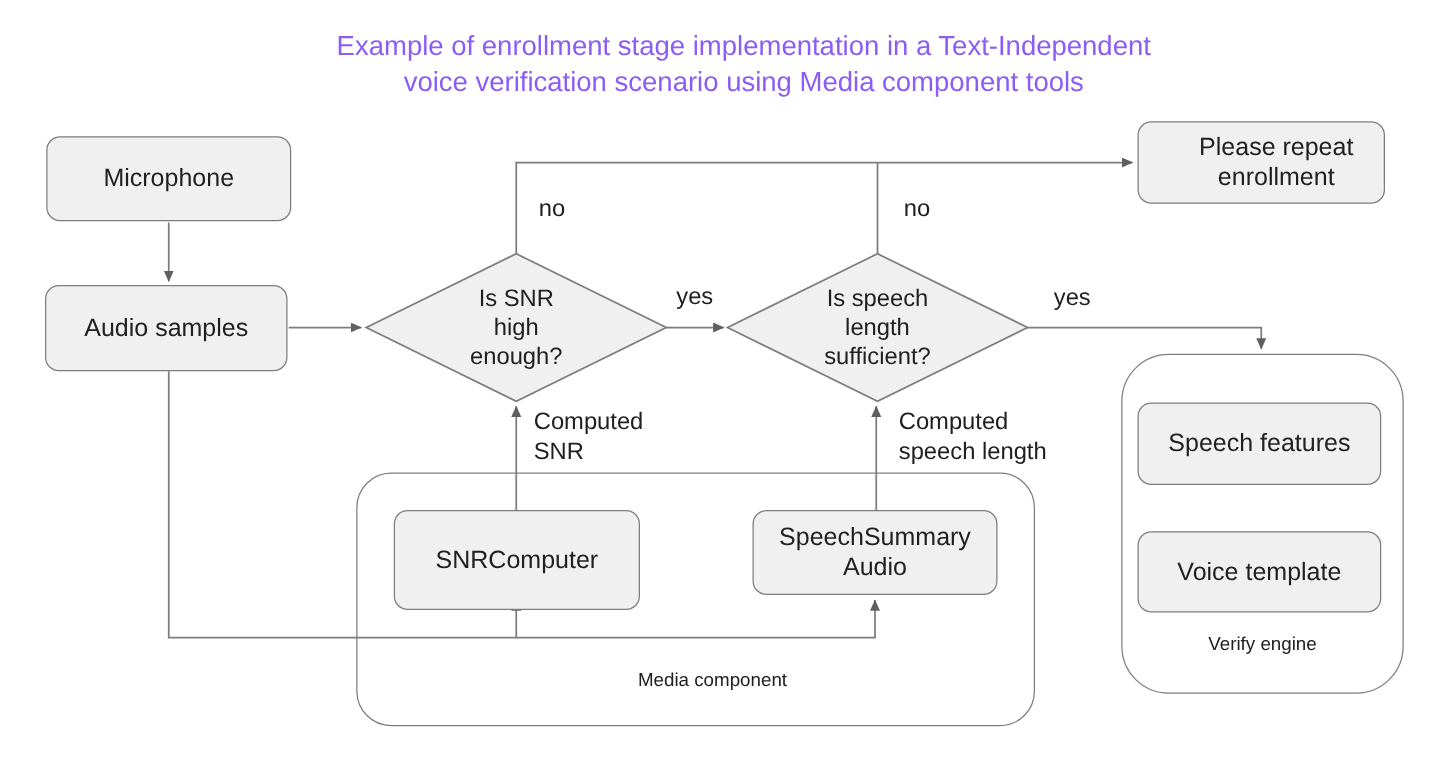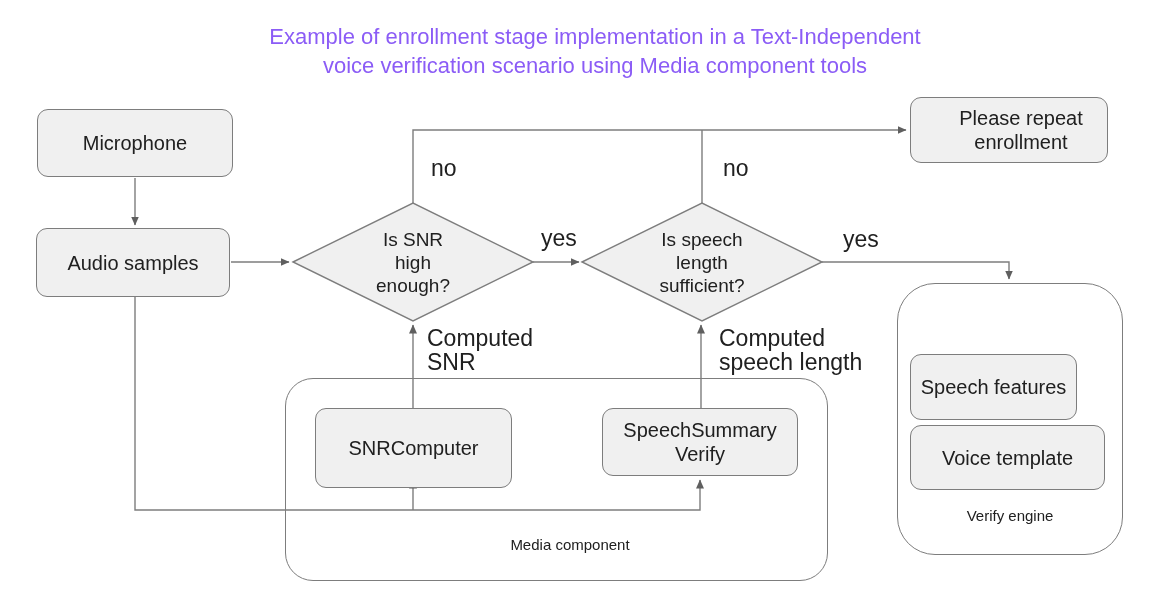--- a/index.html
+++ b/index.html
@@ -34,21 +34,21 @@
     z-index:1;
   }
   .container-label{
     position:absolute;text-align:center;font-size:15px;z-index:3;
   }
   .dlabel{
     position:absolute;display:flex;align-items:center;justify-content:center;
     text-align:center;font-size:19px;line-height:23px;z-index:3;
   }
   .elabel{
-    position:absolute;font-size:23px;line-height:24px;z-index:3;
+    position:absolute;font-size:19px;line-height:24px;z-index:3;
   }
   svg.wires{position:absolute;left:0;top:0;z-index:2;}
   svg.wires .edge{stroke:var(--stroke);stroke-width:1.4;fill:none;}
   svg.wires .diamond{fill:var(--node-fill);stroke:var(--stroke);stroke-width:1.4;}
   svg.wires marker path{fill:var(--arrowhead);}
 </style>
 </head>
 <body>
 
 <div class="canvas">
@@ -80,22 +80,22 @@
     <path class="edge" d="M413 408 L413 325" marker-end="url(#arrow)"></path>
     <path class="edge" d="M701 408 L701 325" marker-end="url(#arrow)"></path>
   </svg>
 
   <div class="node" style="left:37px;top:109px;width:196px;height:68px;">Microphone</div>
   <div class="node" style="left:36px;top:228px;width:194px;height:69px;">Audio samples</div>
   <div class="node ml" style="left:910px;top:97px;width:198px;height:66px;padding-left:24px;">Please repeat
 enrollment</div>
   <div class="node" style="left:315px;top:408px;width:197px;height:80px;">SNRComputer</div>
   <div class="node ml" style="left:602px;top:408px;width:196px;height:68px;">SpeechSummary
-Verify</div>
-  <div class="node" style="left:910px;top:322px;width:167px;height:66px;margin-top:32px;">Speech features</div>
+Audio</div>
+  <div class="node" style="left:910px;top:322px;width:195px;height:66px;">Speech features</div>
   <div class="node" style="left:910px;top:425px;width:195px;height:65px;">Voice template</div>
 
   <div class="dlabel ml" style="left:333px;top:219px;width:160px;height:86px;">Is SNR
 high
 enough?</div>
   <div class="dlabel ml" style="left:622px;top:219px;width:160px;height:86px;">Is speech
 length
 sufficient?</div>
 
   <div class="container-label" style="left:285px;top:536px;width:543px;padding-left:27px;">Media component</div>

